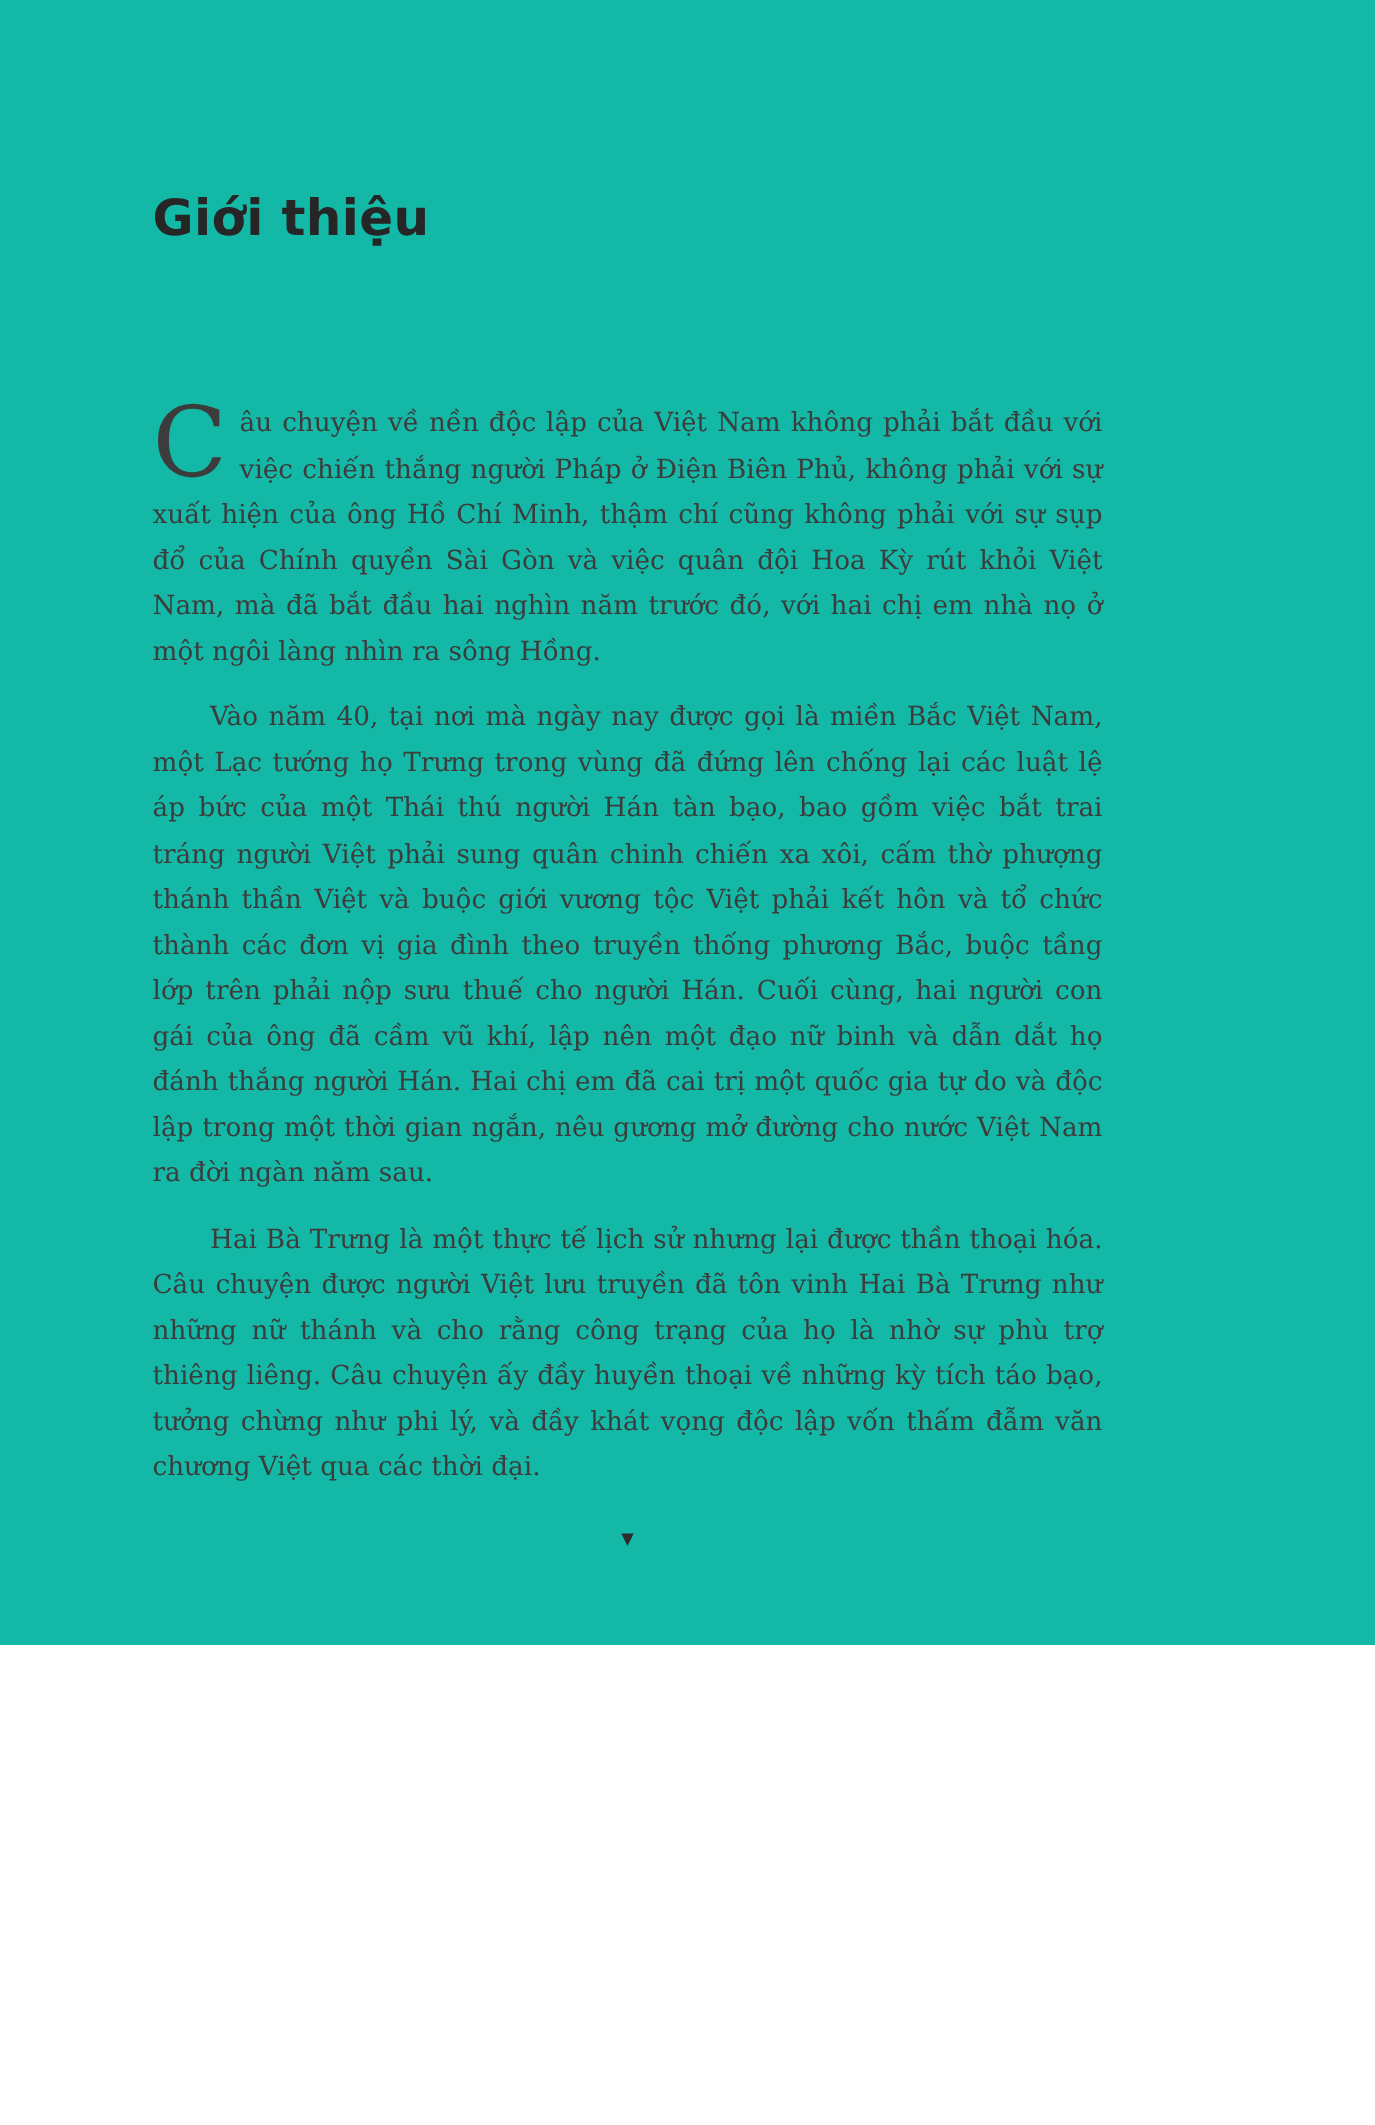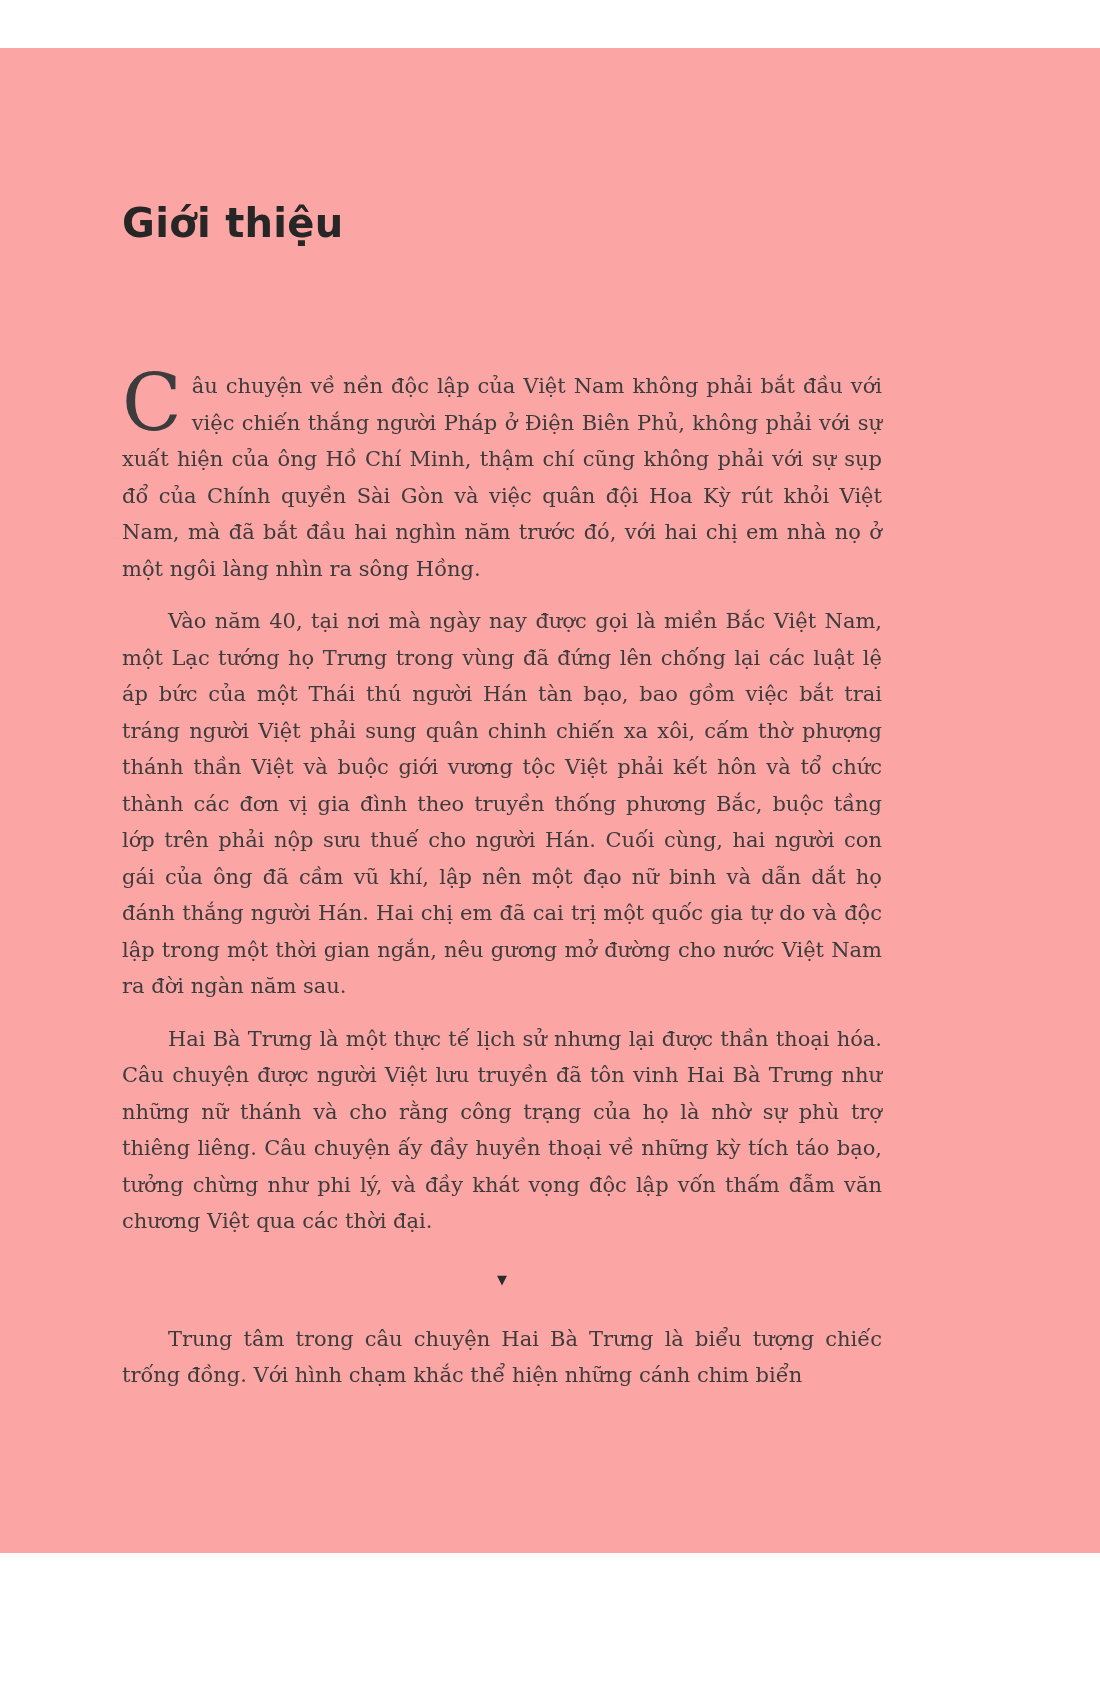--- a/index.html
+++ b/index.html
@@ -9,24 +9,23 @@
   }
   body {
     width: 1100px;
     height: 1700px;
     overflow: hidden;
     font-family: "DejaVu Serif", serif;
   }
   .page {
     box-sizing: border-box;
     width: 1100px;
-    height: 1505px;
+    height: 1316px;
     padding: 152px 218px 0 122px;
-    background: #fca5a5;
-    margin-top: 48px;
+    background: #14b8a6;
   }
   .title {
     font-family: "DejaVu Sans", "Liberation Sans", sans-serif;
     font-weight: 700;
     font-size: 40px;
     letter-spacing: 0.3px;
     color: #262626;
     margin: 0 0 122px 0;
   }
   .para {
@@ -76,16 +75,15 @@
   <h1 class="title">Giới thiệu</h1>
 
   <p class="para first"><span class="dropcap">C</span><span>âu chuyện về nền độc lập của Việt Nam không phải bắt đầu với việc chiến thắng người Pháp ở Điện Biên Phủ, không phải với sự xuất hiện của ông Hồ Chí Minh, thậm chí cũng không phải với sự sụp đổ của Chính quyền Sài Gòn và việc quân đội Hoa Kỳ rút khỏi Việt Nam, mà đã bắt đầu hai nghìn năm trước đó, với hai chị em nhà nọ ở một ngôi làng nhìn ra sông Hồng.</span></p>
 
   <p class="para indent">Vào năm 40, tại nơi mà ngày nay được gọi là miền Bắc Việt Nam, một Lạc tướng họ Trưng trong vùng đã đứng lên chống lại các luật lệ áp bức của một Thái thú người Hán tàn bạo, bao gồm việc bắt trai tráng người Việt phải sung quân chinh chiến xa xôi, cấm thờ phượng thánh thần Việt và buộc giới vương tộc Việt phải kết hôn và tổ chức thành các đơn vị gia đình theo truyền thống phương Bắc, buộc tầng lớp trên phải nộp sưu thuế cho người Hán. Cuối cùng, hai người con gái của ông đã cầm vũ khí, lập nên một đạo nữ binh và dẫn dắt họ đánh thắng người Hán. Hai chị em đã cai trị một quốc gia tự do và độc lập trong một thời gian ngắn, nêu gương mở đường cho nước Việt Nam ra đời ngàn năm sau.</p>
 
   <p class="para indent">Hai Bà Trưng là một thực tế lịch sử nhưng lại được thần thoại hóa. Câu chuyện được người Việt lưu truyền đã tôn vinh Hai Bà Trưng như những nữ thánh và cho rằng công trạng của họ là nhờ sự phù trợ thiêng liêng. Câu chuyện ấy đầy huyền thoại về những kỳ tích táo bạo, tưởng chừng như phi lý, và đầy khát vọng độc lập vốn thấm đẫm văn chương Việt qua các thời đại.</p>
 
   <div class="ornament">▼</div>
 
-  <p class="para indent">Trung tâm trong câu chuyện Hai Bà Trưng là biểu tượng chiếc trống đồng. Với hình chạm khắc thể hiện những cánh chim biển</p>
 
 
 </div>
 
 </body></html>

